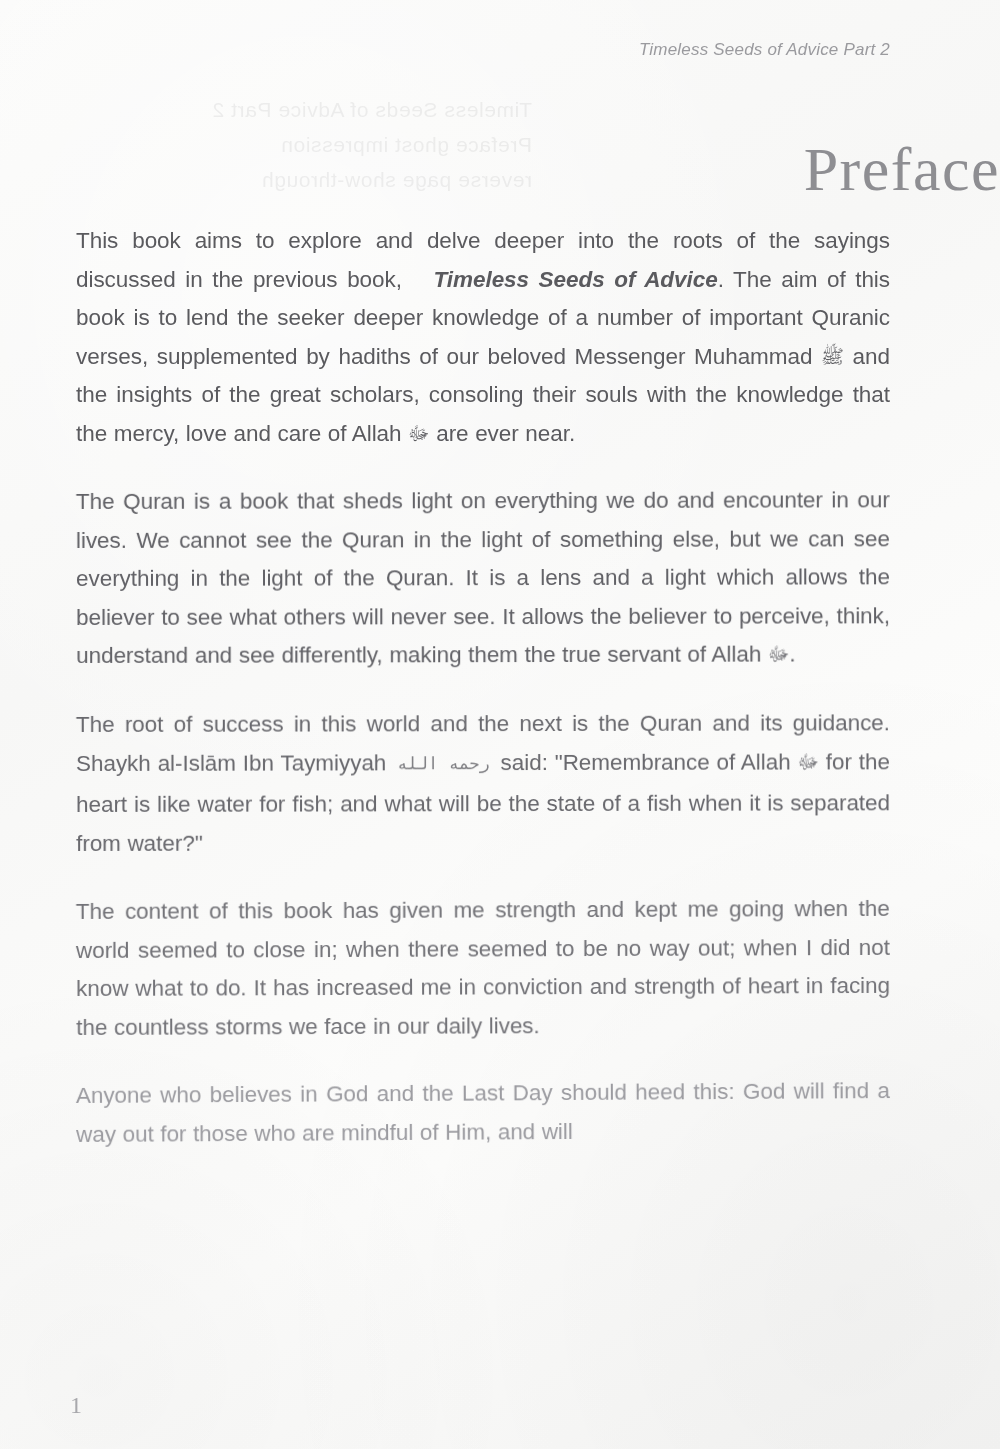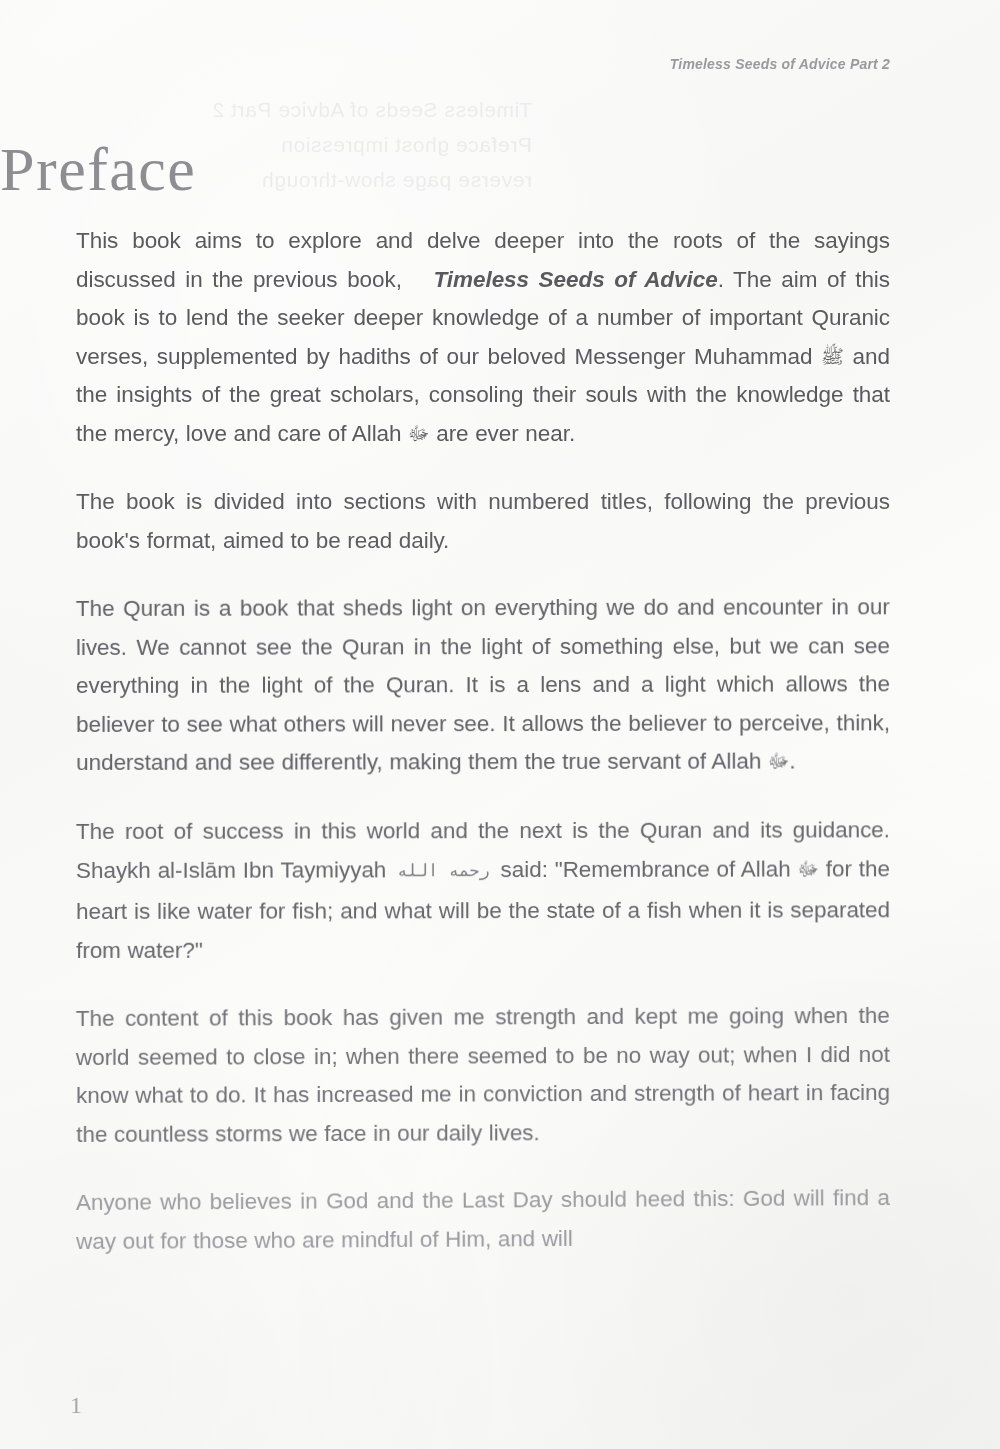--- a/index.html
+++ b/index.html
@@ -43,36 +43,36 @@
     transform: scaleX(-1);
     filter: blur(0.7px);
     pointer-events: none;
     white-space: pre-line;
     font-family: "Liberation Sans", sans-serif;
   }
 
   .running-head {
     position: absolute;
     right: 110px;
-    top: 56px;
+    top: 40px;
     font-style: italic;
-    font-weight: 700;
-    font-size: 14px;
+    font-weight: 400;
+    font-size: 17px;
     color: #9a9a9e;
     letter-spacing: 0.2px;
     white-space: nowrap;
     filter: blur(0.25px);
   }
 
   .chapter-title {
     position: absolute;
     left: 0;
     right: 0;
     top: 92px;
-    text-align: left;
+    text-align: right;
     font-family: "Liberation Serif", serif;
     font-size: 62px;
     font-weight: 400;
     color: #8e8e92;
     letter-spacing: 1.5px;
     filter: blur(0.2px);
   }
 
   .body-col {
     position: absolute;
@@ -148,21 +148,20 @@
   <div class="bleed">Timeless Seeds of Advice Part 2
 Preface ghost impression
 reverse page show-through</div>
 
   <div class="running-head">Timeless Seeds of Advice Part 2</div>
 
   <h1 class="chapter-title">Preface</h1>
 
   <div class="body-col">
     <p class="para f1">This book aims to explore and delve deeper into the roots of the sayings discussed in the previous book, <em class="work-title">Timeless Seeds of Advice</em>. The aim of this book is to lend the seeker deeper knowledge of a number of important Quranic verses, supplemented by hadiths of our beloved Messenger Muhammad <span class="honorific">ﷺ</span> and the insights of the great scholars, consoling their souls with the knowledge that the mercy, love and care of Allah <span class="honorific">ﷻ</span> are ever near.</p>
-    <p class="para f2">The book is divided into sections with numbered titles, following the previous book's format, aimed to be read daily.</p>
     <p class="para f3 skew-a">The Quran is a book that sheds light on everything we do and encounter in our lives. We cannot see the Quran in the light of something else, but we can see everything in the light of the Quran. It is a lens and a light which allows the believer to see what others will never see. It allows the believer to perceive, think, understand and see differently, making them the true servant of Allah <span class="honorific">ﷻ</span>.</p>
     <p class="para f4 skew-a">The root of success in this world and the next is the Quran and its guidance. Shaykh al-Islām Ibn Taymiyyah <span class="honorific-wide">رحمه الله</span> said: "Remembrance of Allah <span class="honorific">ﷻ</span> for the heart is like water for fish; and what will be the state of a fish when it is separated from water?"</p>
     <p class="para f5 skew-b">The content of this book has given me strength and kept me going when the world seemed to close in; when there seemed to be no way out; when I did not know what to do. It has increased me in conviction and strength of heart in facing the countless storms we face in our daily lives.</p>
     <p class="para f7 skew-c">Anyone who believes in God and the Last Day should heed this: God will find a way out for those who are mindful of Him, and will</p>
   </div>
 
   <div class="folio">1</div>
 
 </div>
 

